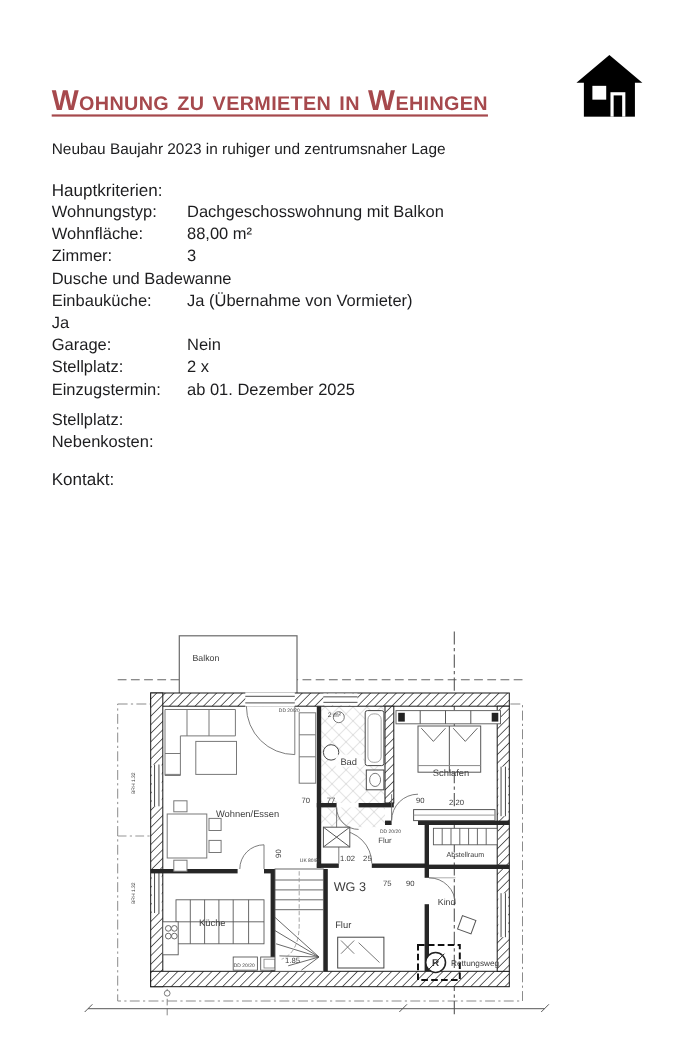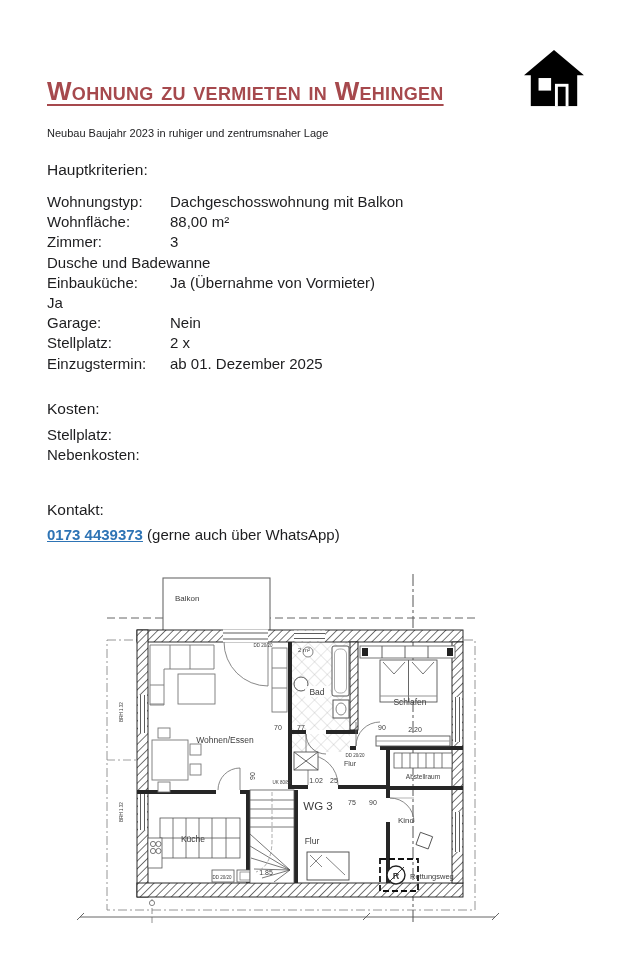--- a/index.html
+++ b/index.html
@@ -9,26 +9,26 @@
     overflow:hidden;
   }
   .content{padding:76px 38px 0 47px;}
   h1{
     margin:0;display:inline-block;
     font-size:26px;font-weight:700;font-variant:small-caps;letter-spacing:.3px;
     color:#a6494d;
     text-decoration:underline;text-decoration-thickness:2px;text-underline-offset:4px;
   }
   .house{position:absolute;top:50px;right:46px;width:62px;height:58px;}
-  .subtitle{margin:20px 0 0 0;font-size:11px;}
+  .subtitle{margin:20px 0 0 0;font-size:14px;}
   h2{margin:0;font-size:15.5px;font-weight:400;}
   .h-main{margin-top:22px;}
   .h-kosten{margin-top:26px;}
-  .h-kontakt{margin-top:36px;}
-  .rows{margin-top:13px;}
+  .h-kontakt{margin-top:16px;}
+  .rows{}
   .rows.tight{margin-top:7px;}
   .row{display:flex;font-size:15px;line-height:20.2px;}
   .row .lab{width:123px;flex-shrink:0;}
   .kontakt-line{margin-top:7px;font-size:15px;}
   .phone{color:#2e74b5;font-weight:700;text-decoration:underline;cursor:pointer;}
   .plan{position:absolute;left:60px;top:572px;width:450px;height:385px;}
   svg text{font-family:"Liberation Sans",sans-serif;fill:#3c3c3c;}
 </style>
 </head>
 <body>
@@ -78,32 +78,30 @@
       <div class="row">
           <span class="lab">Stellplatz:</span>
           <span>2 x</span>
         </div>
       <div class="row">
           <span class="lab">Einzugstermin:</span>
           <span>ab 01. Dezember 2025</span>
         </div>
     </div>
 
-    <h2 class="h-kosten">Kosten:</h2>
     <div class="rows tight">
       <div class="row">
           <span class="lab">Stellplatz:</span>
         </div>
       <div class="row">
           <span class="lab">Nebenkosten:</span>
         </div>
     </div>
 
     <h2 class="h-kontakt">Kontakt:</h2>
-    <p class="kontakt-line"><span class="phone">0173 4439373</span><span> (gerne auch über WhatsApp)</span></p>
   </div>
 
   <svg class="plan" viewBox="0 0 450 385">
     <defs>
       <pattern id="hatch" width="5.5" height="5.5" patternUnits="userSpaceOnUse" patternTransform="rotate(45)">
         <rect width="5.5" height="5.5" fill="#ffffff"></rect>
         <line x1="0" y1="0" x2="0" y2="5.5" stroke="#3d3d3d" stroke-width="1.4"></line>
       </pattern>
       <pattern id="tiles" width="9" height="9" patternUnits="userSpaceOnUse" patternTransform="rotate(45)">
         <rect width="9" height="9" fill="#ffffff"></rect>

